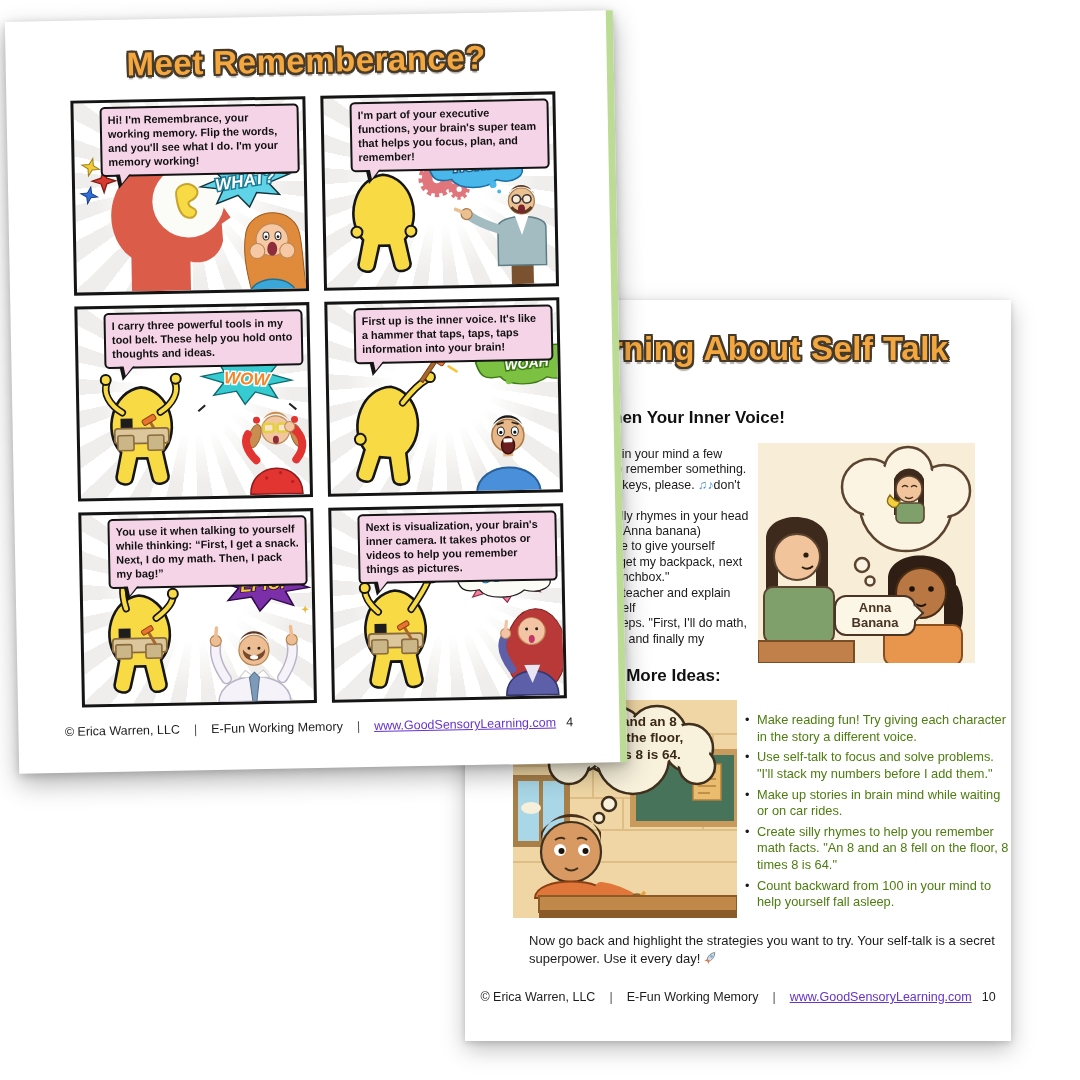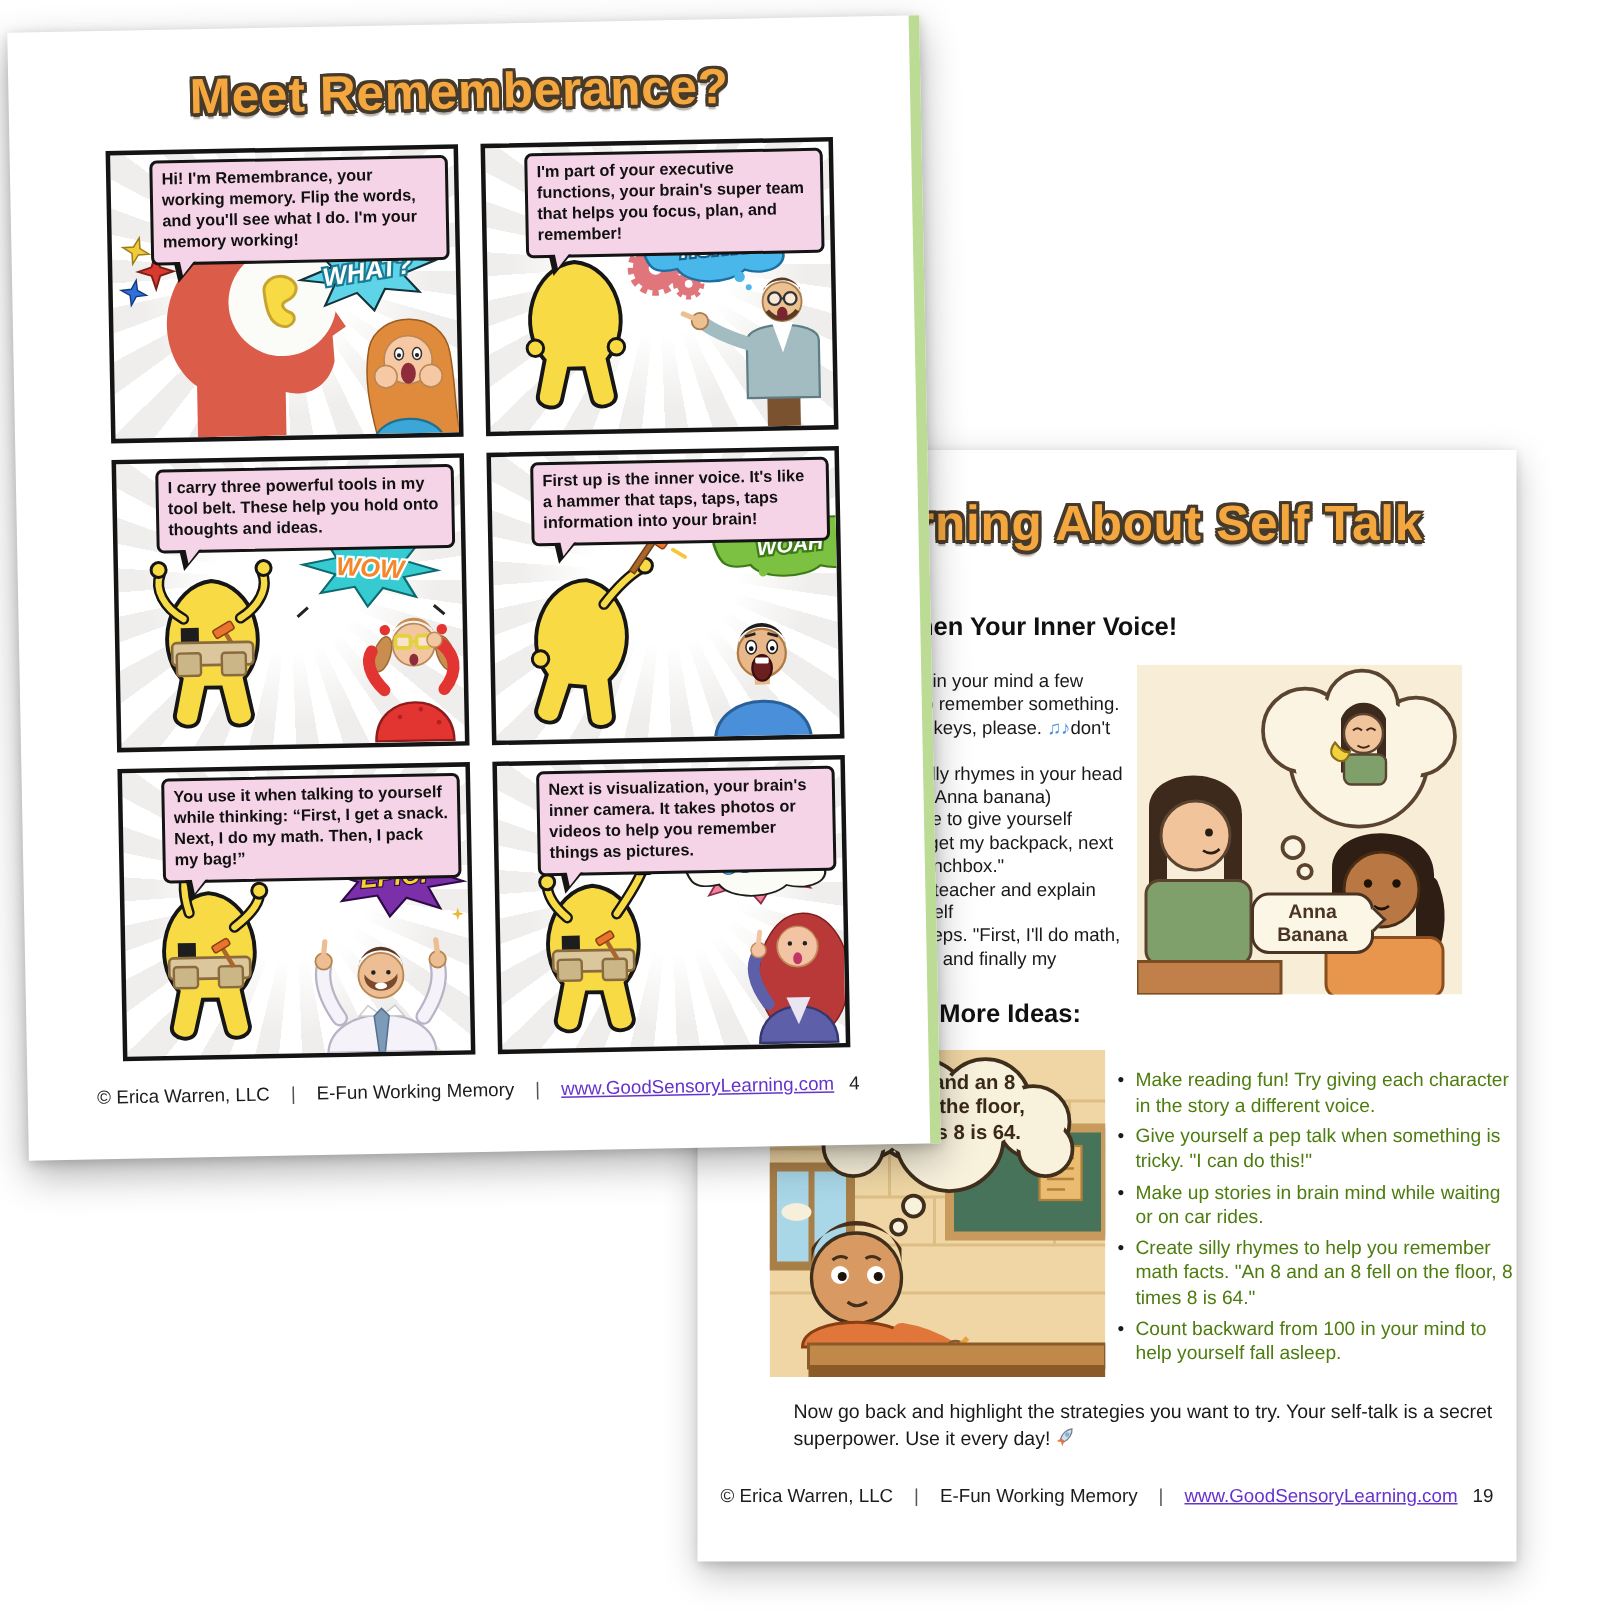--- a/index.html
+++ b/index.html
@@ -215,36 +215,36 @@
       </svg>
       <div class="boy-thought">
         <div>An 8 and an 8</div>
         <div>fell on the floor,</div>
         <div>8 times 8 is 64.</div>
       </div>
     </div>
 
     <ul class="p2-bullets">
       <li>Make reading fun! Try giving each character in the story a different voice.</li>
-      <li>Give yourself a pep talk when something is tricky. "I can do this!"</li>
+      <li>Use self-talk to focus and solve problems. "I'll stack my numbers before I add them."</li>
       <li>Make up stories in brain mind while waiting or on car rides.</li>
       <li>Create silly rhymes to help you remember math facts. "An 8 and an 8 fell on the floor, 8 times 8 is 64."</li>
       <li>Count backward from 100 in your mind to help yourself fall asleep.</li>
     </ul>
 
     <div class="p2-closing"><span>Now go back and highlight the strategies you want to try. Your self-talk is a secret superpower. Use it every day!</span><svg class="rocket" width="15" height="15" viewBox="0 0 15 15">
           <g transform="rotate(40 7.5 7.5)">
             <path d="M7.5,1 C10,3.5 10.5,8 9,11 L6,11 C4.5,8 5,3.5 7.5,1 Z" fill="#d8dde4" stroke="#70798a" stroke-width=".8"></path>
             <circle cx="7.5" cy="6" r="1.5" fill="#7fb3d8"></circle>
             <path d="M6,11 L5,14 L7.5,12.4 L10,14 L9,11 Z" fill="#e8743a"></path>
           </g>
         </svg></div>
 
     <div class="page-footer p2-footer">
-      <span>© Erica Warren, LLC</span><span class="sep">|</span><span>E-Fun Working Memory</span><span class="sep">|</span><a href="#">www.GoodSensoryLearning.com</a><span class="pgnum">19</span>
+      <span>© Erica Warren, LLC</span><span class="sep">|</span><span>E-Fun Working Memory</span><span class="sep">|</span><a href="#">www.GoodSensoryLearning.com</a><span class="pgnum">10</span>
     </div>
   </div>
 
   <div class="page1">
     <div class="p1-title display-title">Meet Rememberance?</div>
 
     <div class="panels">
 
       <div class="panel">
         <svg class="scene" viewBox="0 0 229 189" preserveAspectRatio="none">

